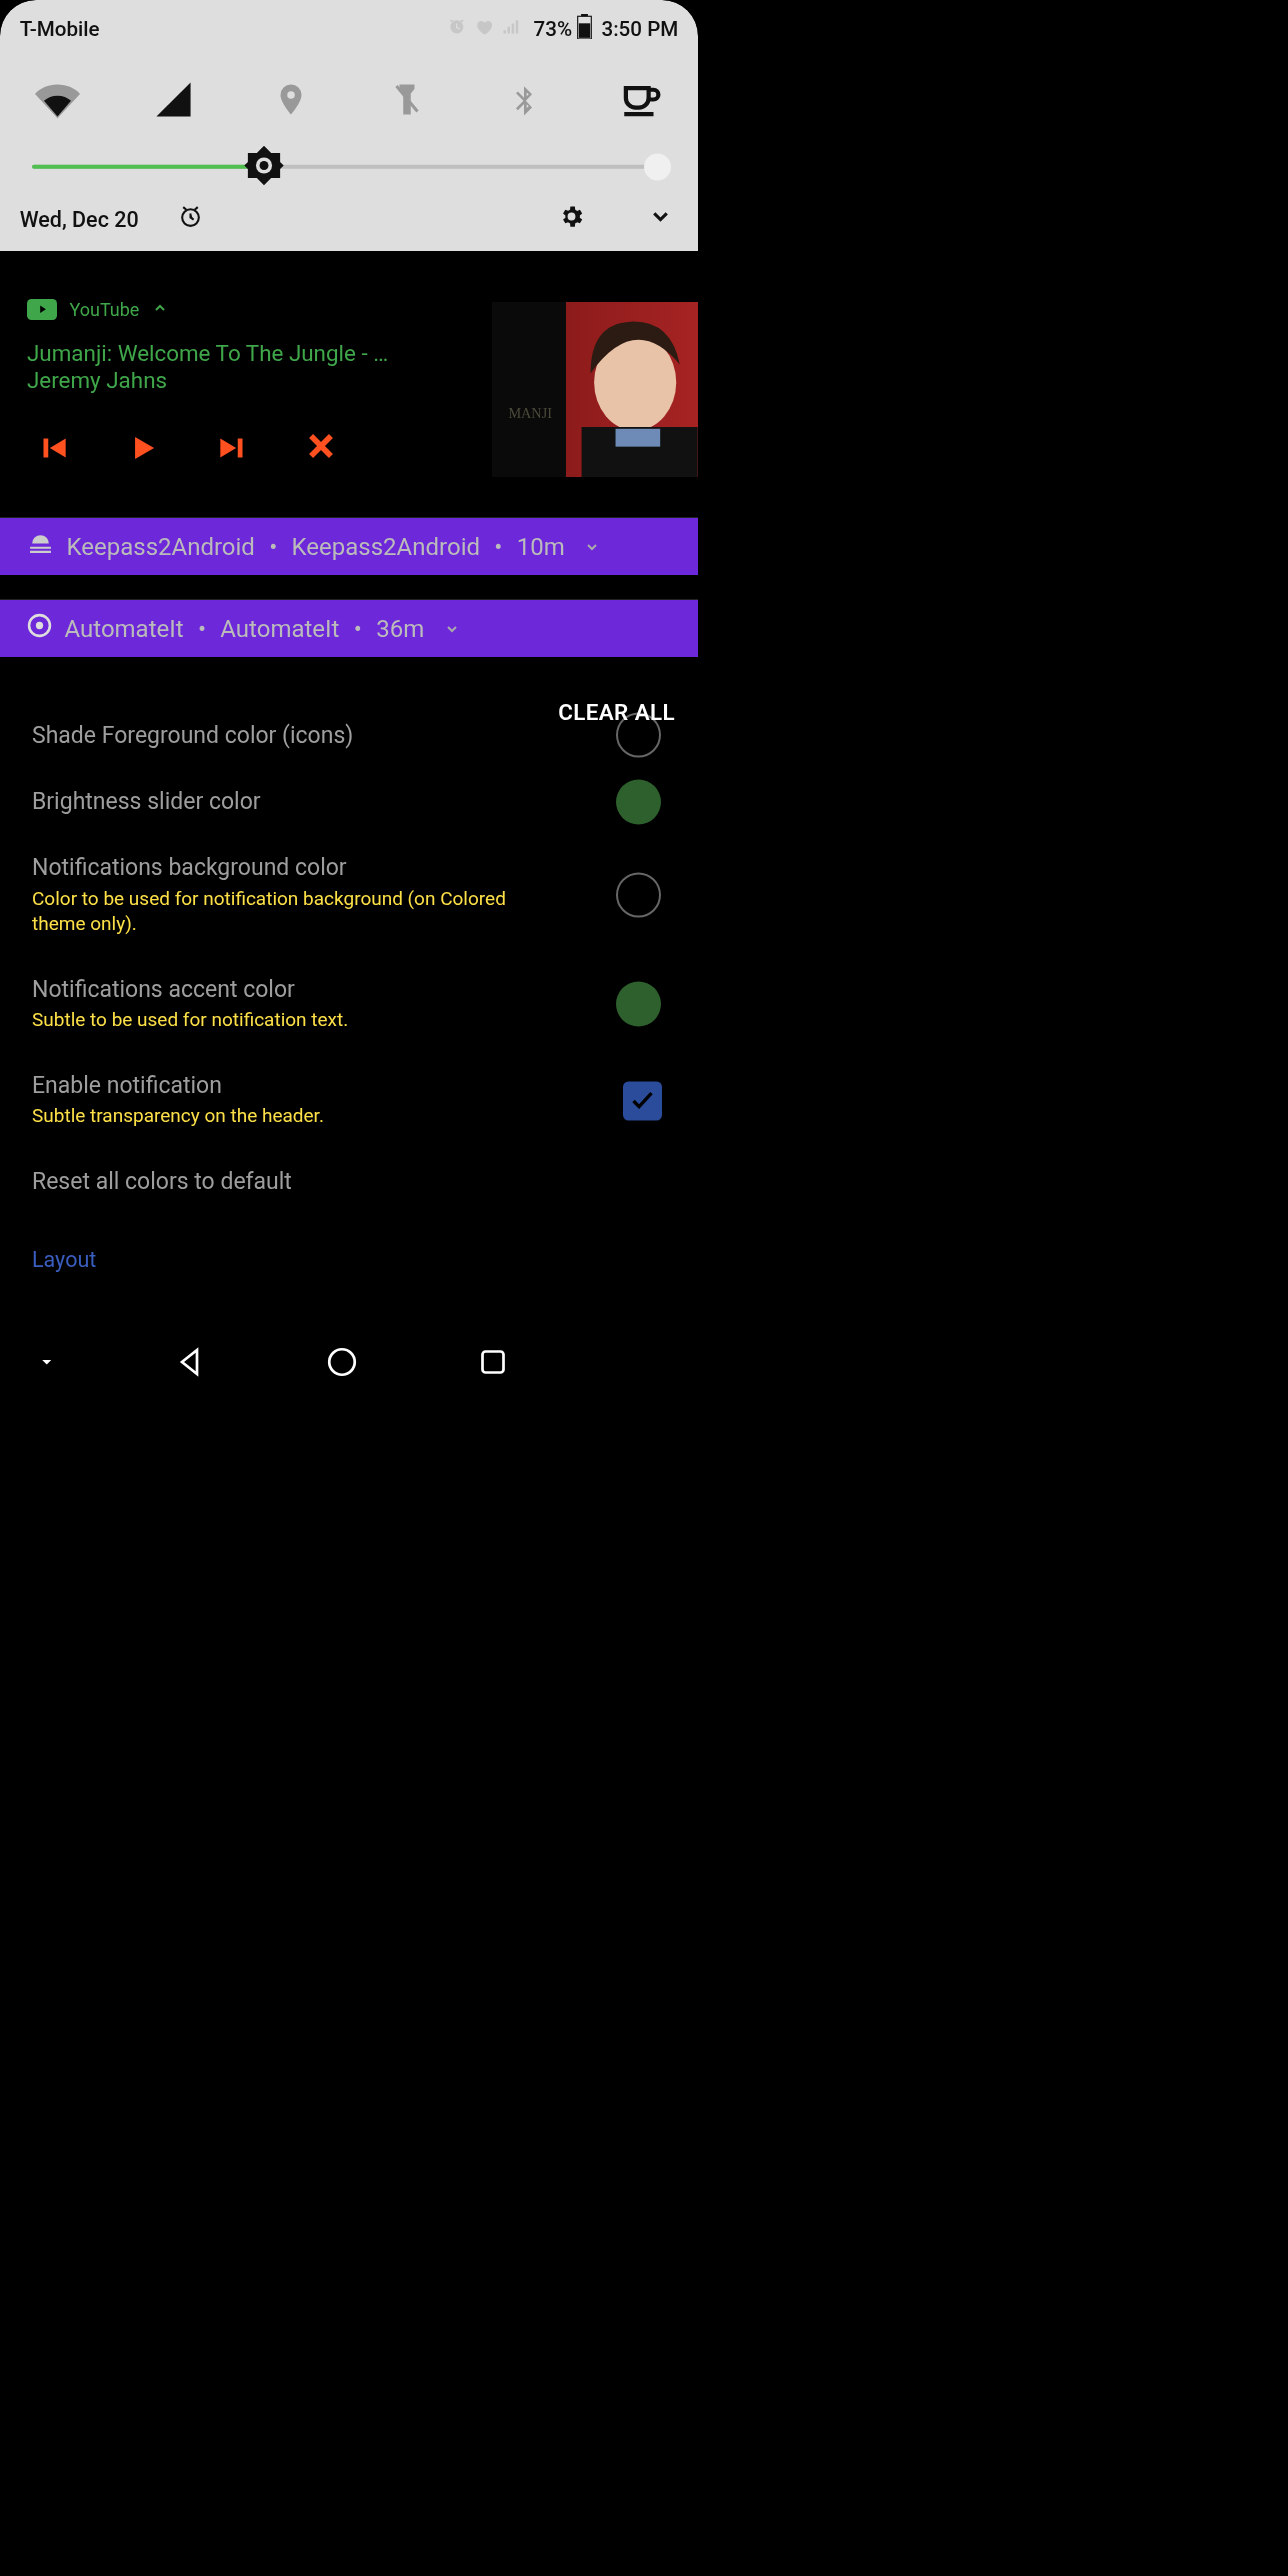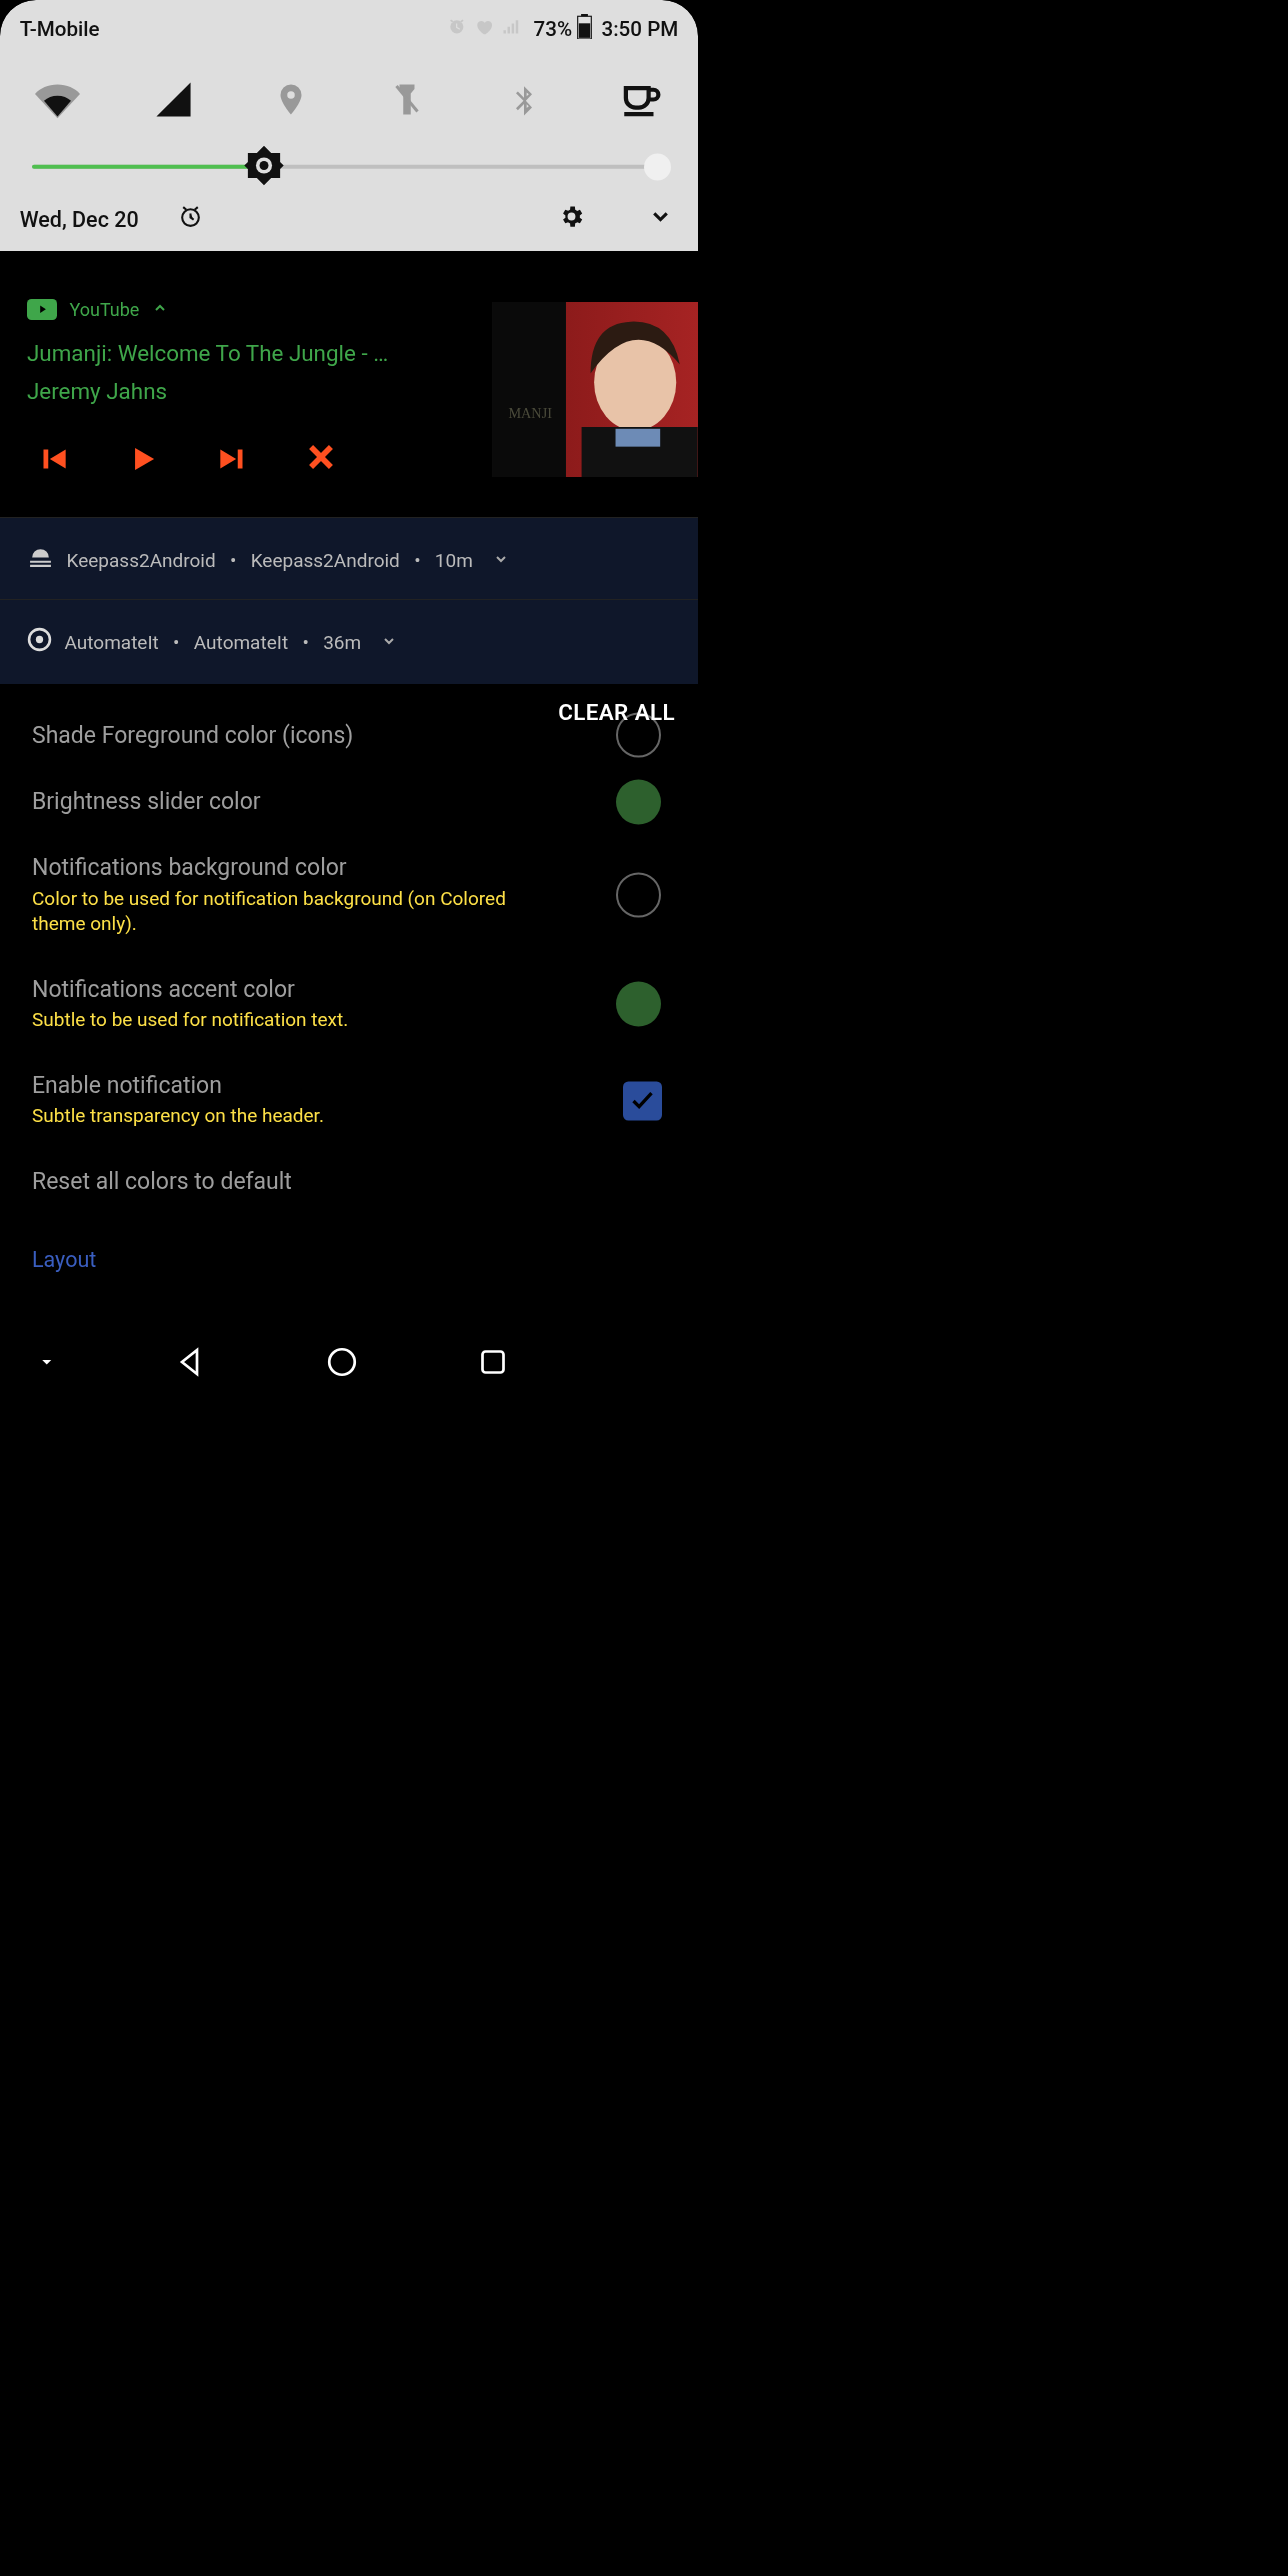--- a/index.html
+++ b/index.html
@@ -53,35 +53,35 @@
   .qs-footer svg { margin-left: 27px; }
 
   
   .yt {
     position: absolute; top: 277px; left: 0; right: 0;
     background: #000; color: #3fa64a; padding: 21.5px 0 23px 27px;
   }
   .yt-head { display: flex; align-items: center; gap: 12.5px; font-size: 18px; }
   .yt-head .badge { width: 30px; height: 21.5px; border-radius: 4.5px; background: #3fa64a; display: flex; align-items: center; justify-content: center; }
   .yt-title { font-size: 22.4px; margin-top: 19.7px; max-width: 369px; white-space: nowrap; overflow: hidden; text-overflow: ellipsis; }
-  .yt-channel { font-size: 22.4px; margin-top: 12px; }
+  .yt-channel { font-size: 22.4px; margin-top: 1px; }
   .yt-controls { display: flex; gap: 52px; margin-top: 36px; margin-left: 7.2px; }
   .yt-controls svg { display: block; }
   .yt-thumb {
     position: absolute; right: 0; top: 25px; width: 206px; height: 175px;
     background: linear-gradient(90deg, #111 0%, #111 36%, #8d1b1b 36%, #a62323 100%);
     overflow: hidden;
   }
 
   
   .notif-row {
     position: absolute; left: 0; right: 0;
-    background: #0f172a; color: #bbb;
+    background: #6d28d9; color: #bbb;
     display: flex; align-items: center; gap: 12.5px;
-    padding: 27px 27px; font-size: 19px;
+    padding: 13px 27px; font-size: 24px;
     border-top: 0.9px solid #222;
   }
   .notif-row.n1 { top: 517px; }
   .notif-row.n2 { top: 599px; border-top: 0.9px solid #222; }
   .notif-row .dot { margin: 0 1.8px; }
 
   
   .clear-all {
     position: absolute; right: 23px; top: 699px;
     font-size: 22.4px; font-weight: 600; letter-spacing: 0.4px; color: #fff;

